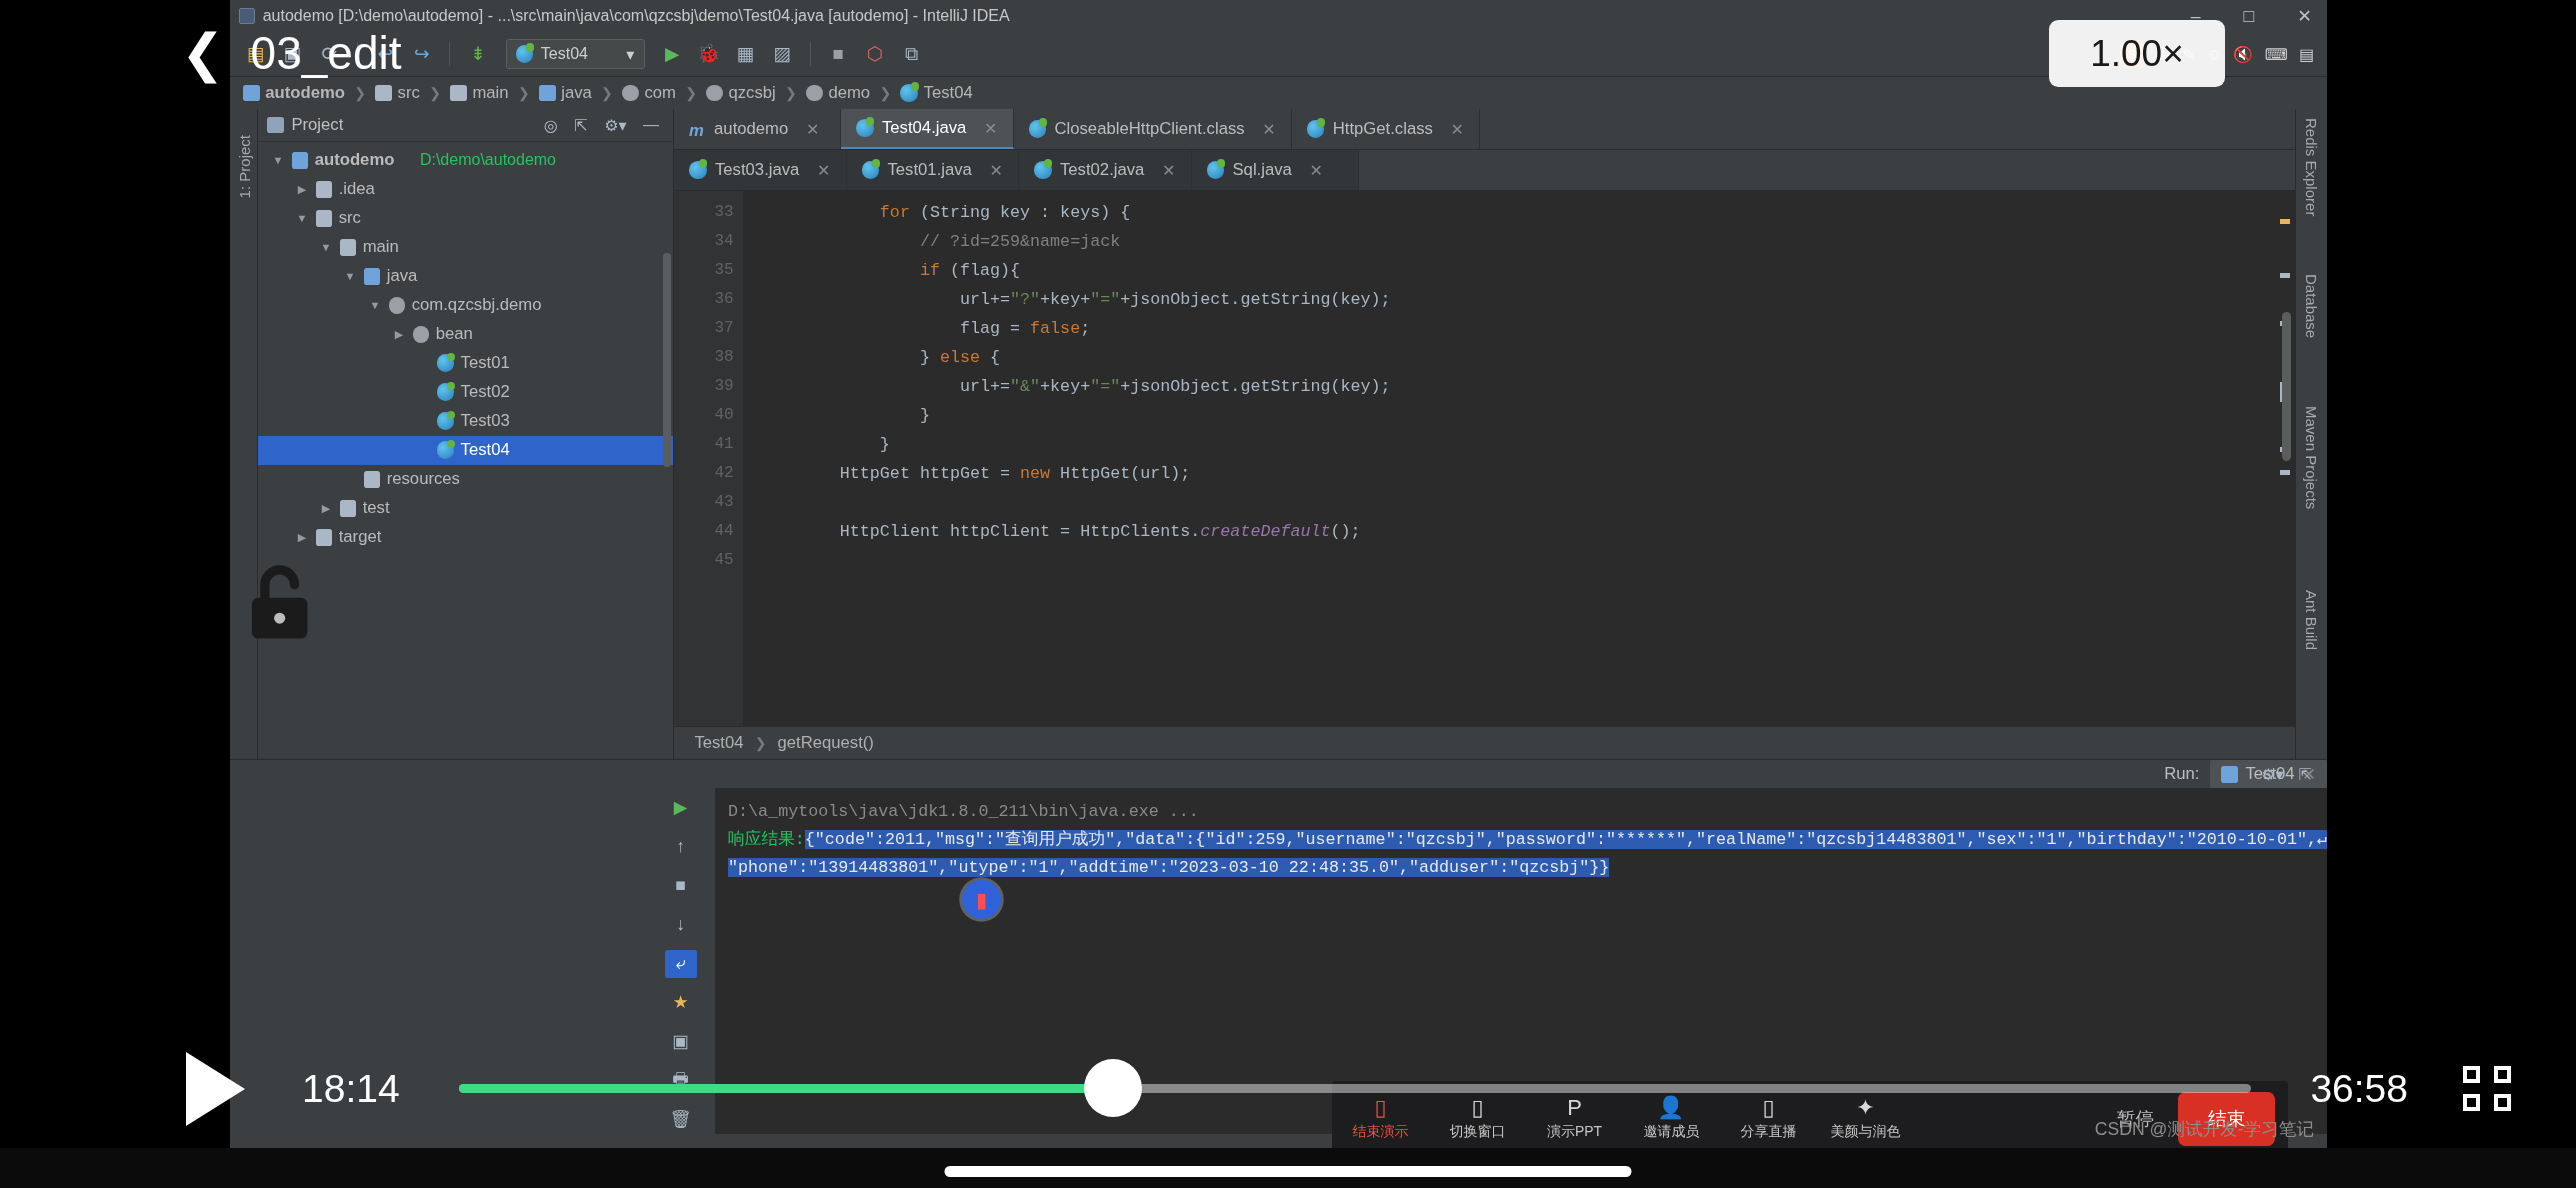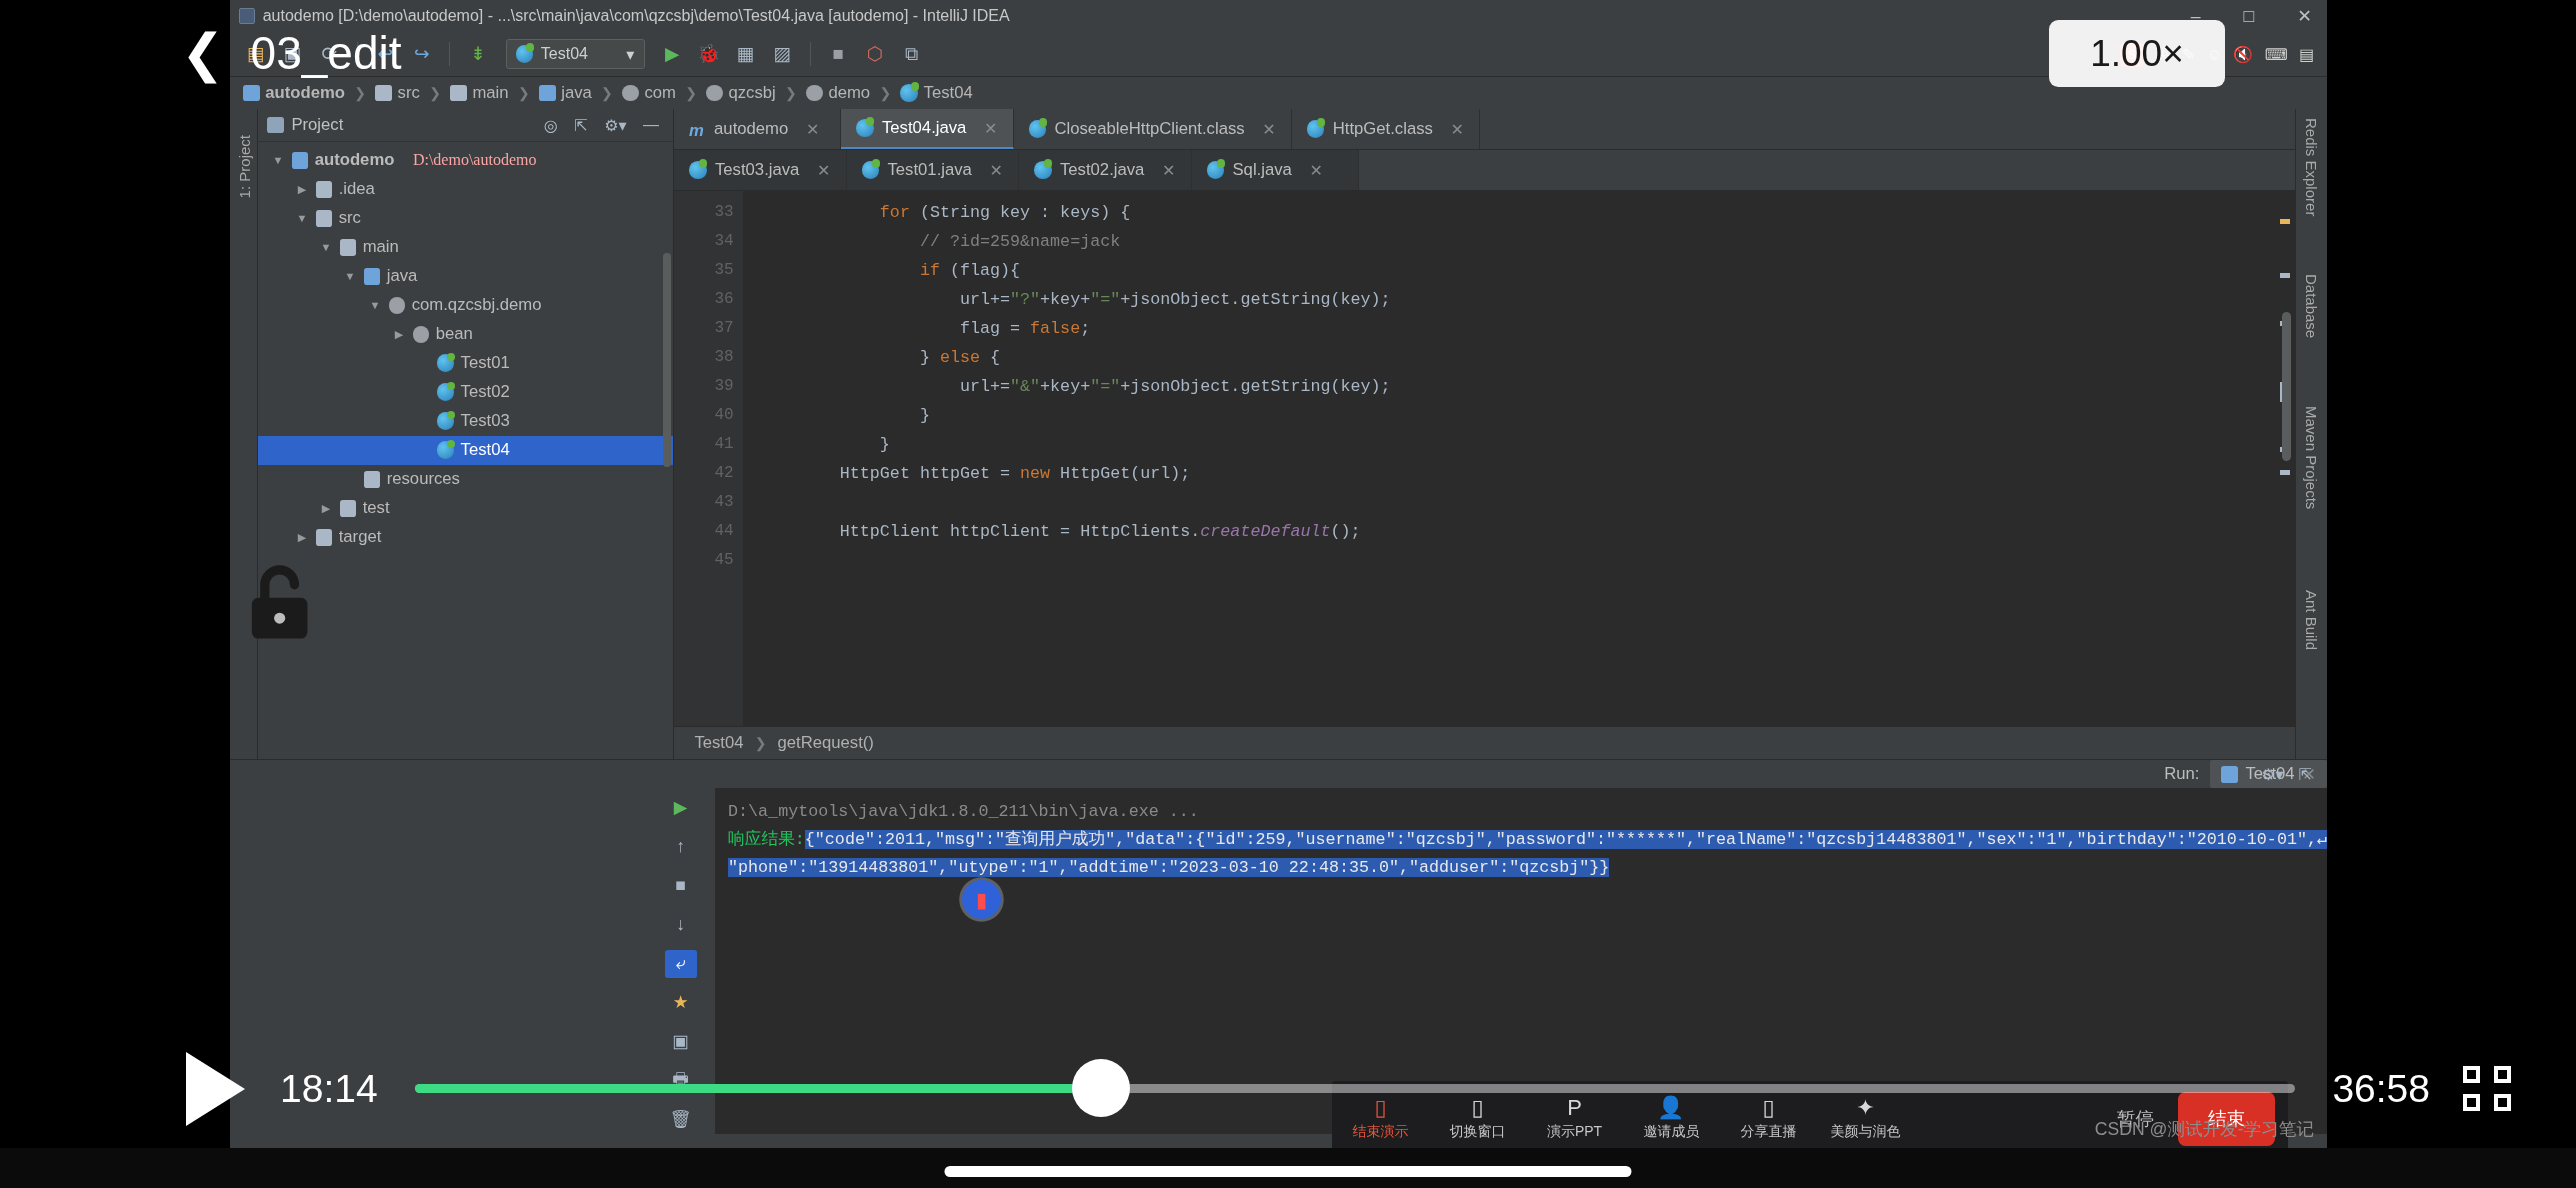--- a/index.html
+++ b/index.html
@@ -124,21 +124,21 @@
     position: absolute; left: 237px; top: 557px; width: 89px; height: 89px; z-index: 40;
     display: flex; align-items: center; justify-content: center;
   }
   .cursor-dot {
     position: absolute; left: 962px; top: 880px; width: 39px; height: 39px; border-radius: 50%;
     background: #2f62d8; display: flex; align-items: center; justify-content: center; z-index: 45;
     box-shadow: 0 0 0 2.8px rgba(255,255,255,0.25);
   }
   .cursor-dot span { color: #ff4d4d; font-size: 20.4px; }
 
-  .controls { position: absolute; left: 0; bottom: 45px; width: 2576px; height: 111px; z-index: 42; display: flex; align-items: center; }
+  .controls { position: absolute; left: 0; bottom: 45px; width: 2576px; height: 111px; z-index: 42; display: flex; align-items: center; gap: 22px; }
   .play-btn { margin-left: 186px; width: 0; height: 0; border-left: 59px solid #fff; border-top: 37px solid transparent; border-bottom: 37px solid transparent; }
   .time-left { margin-left: 35px; font-size: 39px; color: #fff; }
   .seek { position: relative; flex: 1; height: 9.3px; margin: 0 37px; background: rgba(255,255,255,0.45); border-radius: 4.6px; }
   .seek-fill { position: absolute; left: 0; top: 0; height: 9.3px; width: 36.5%; background: #3ddc84; border-radius: 4.6px; }
   .seek-knob { position: absolute; left: 36.5%; top: 50%; transform: translate(-50%,-50%); width: 58px; height: 58px; background: #fff; border-radius: 50%; }
   .time-right { font-size: 39px; color: #fff; margin-right: 33px; }
   .fullscreen { width: 48px; height: 45px; margin-right: 65px; position: relative; }
   .fullscreen i { position: absolute; width: 16.7px; height: 16.7px; border: 4.6px solid #fff; }
   .fs-tl { left:0; top:0; border-right: none; border-bottom: none; }
   .fs-tr { right:0; top:0; border-left: none; border-bottom: none; }
@@ -279,21 +279,21 @@
           <span class="pic">◎</span>
           <span class="pic">⇱</span>
           <span class="pic">⚙▾</span>
           <span class="pic">—</span>
         </div>
         <div class="tree" id="project-tree">
             <div class="trow" style="padding-left: 13px;">
               <span class="tw">▼</span>
               <i class="ic ic-folder-src"></i>
               <span style="font-weight: bold;">autodemo</span>
-              <span style="color: #fca5a5; margin-left: 12px; font-size: 16px; font-family: Liberation Serif, serif;">D:\demo\autodemo</span>
+              <span style="color: #22c55e; margin-left: 19px; font-size: 16px;">D:\demo\autodemo</span>
             </div>
             <div class="trow" style="padding-left: 37px;">
               <span class="tw">▶</span>
               <i class="ic ic-folder"></i>
               <span>.idea</span>
             </div>
             <div class="trow" style="padding-left: 37px;">
               <span class="tw">▼</span>
               <i class="ic ic-folder"></i>
               <span>src</span>

